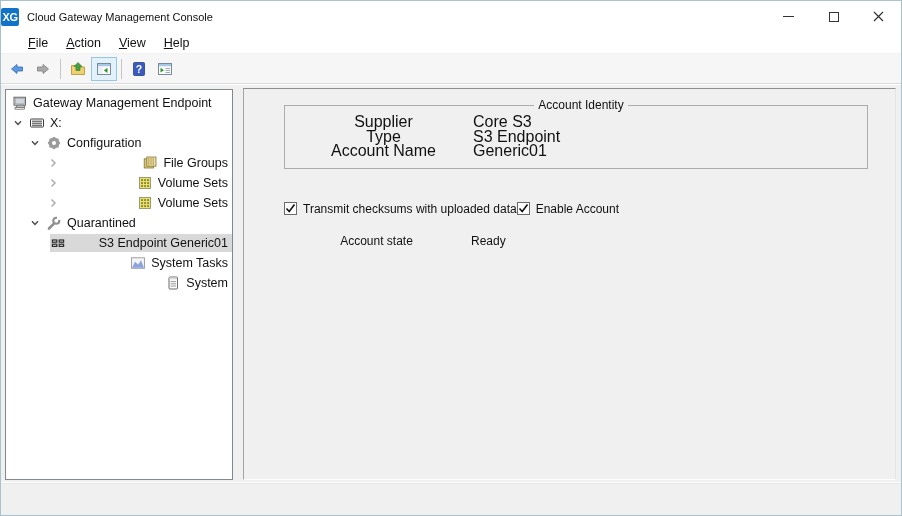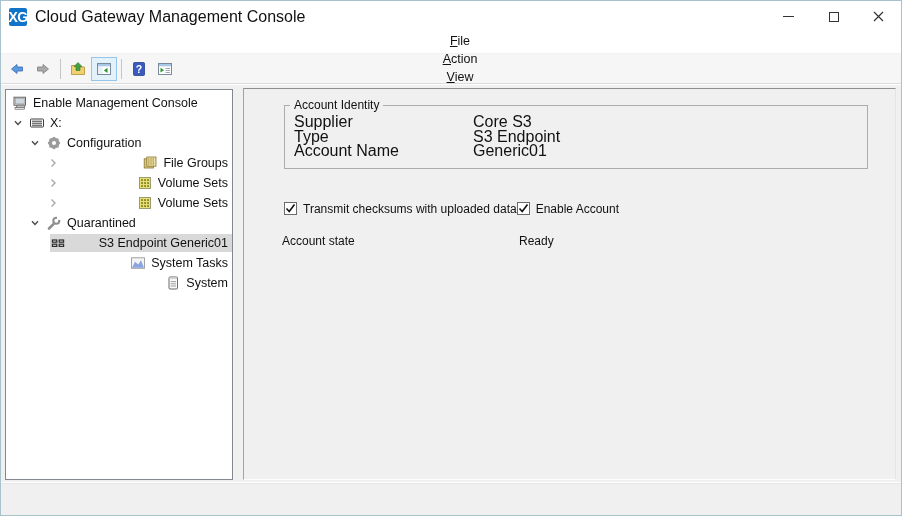--- a/index.html
+++ b/index.html
@@ -6,48 +6,48 @@
   * { box-sizing:border-box; }
   .window {
     position:relative; width:902px; height:516px;
     border:1px solid #a9c3cd; background:#ffffff;
     font-family:"Liberation Sans", sans-serif; color:#111;
     overflow:hidden;
   }
   
   .titlebar { height:31px; display:flex; align-items:center; background:#fff; }
   .app-icon {
-    width:18px; height:18px; margin-left:8px; background:#1274c8; color:#fff;
-    font-size:14px; font-weight:bold; letter-spacing:-0.5px;
+    width:18px; height:18px; background:#1274c8; color:#fff;
+    font-size:11px; font-weight:bold; letter-spacing:-0.5px;
     display:flex; align-items:center; justify-content:center; border-radius:2px;
   }
-  .title-text { margin-left:8px; font-size:16px; }
+  .title-text { margin-left:8px; font-size:11px; }
   .win-controls { margin-left:auto; display:flex; height:100%; }
   .ctl-btn { width:45px; height:100%; display:flex; align-items:center; justify-content:center; }
   .min-glyph { width:11px; height:1px; background:#333; }
   .max-glyph { width:10px; height:10px; border:1px solid #333; }
   
   .menubar { height:22px; display:flex; align-items:center; font-size:12.5px;
-             padding-left:18px; background:#fff; border-bottom:1px solid #f3f3f3;flex-direction:column; }
+             padding-left:18px; background:#fff; border-bottom:1px solid #f3f3f3; }
   .menu-item { padding:2px 9px; }
   .menu-item u { text-decoration:underline; }
   
   .toolbar { height:30px; background:#f6f6f6; border-bottom:1px solid #dcdcdc;
              display:flex; align-items:center; padding-left:3px; }
   .tb-btn { width:26px; height:24px; display:flex; align-items:center; justify-content:center;
             border:1px solid transparent; }
   .tb-btn.active { background:#e3f1fb; border-color:#95c5e8; }
   .tb-sep { width:1px; height:20px; background:#c6c6c6; margin:0 4px; }
   
   .content { position:absolute; top:84px; left:0; right:0; bottom:33px; background:#f0f0f0; }
   .tree-panel { position:absolute; left:4px; top:4px; width:228px; bottom:2px;
                 background:#fff; border:1px solid #828790; padding-top:3px; overflow:hidden; }
   .details-panel { position:absolute; left:242px; right:5px; top:3px; bottom:2px;
                    background:#f0f0f0; border-top:1px solid #8f8f8f; border-left:1px solid #a3a3a3;
-                   border-right:1px solid #e4e4e4; border-bottom:1px solid #fdfdfd; overflow:hidden; }
+                   border-right:1px solid #e4e4e4; border-bottom:1px solid #fdfdfd; overflow:hidden;text-align:center; }
   
   .tree-row { height:20px; display:flex; align-items:center; font-size:12.5px; white-space:nowrap; }
   .ind0 { padding-left:6px; }
   .ind1 { padding-left:23px; }
   .ind2 { padding-left:41px;justify-content:space-between; }
   .chevron { width:17px; display:flex; justify-content:flex-start; padding-left:1px; }
   .row-inner { display:flex; align-items:center; height:18px; padding:0 4px 0 0; }
   .row-inner.selected { background:#d9d9d9;gap:28px; }
   .tree-icon { width:16px; height:16px; margin-right:5px; flex:0 0 16px; }
   .tree-icon svg { display:block; }
@@ -57,21 +57,21 @@
   .group-box legend { font-size:12px; margin-left:5px; padding:0 4px; }
   .field-row { display:flex; font-size:16px; line-height:14.5px; }
   .field-label { width:188px; padding-left:9px; }
   .cb-row { display:flex; margin:33px 0 0 40px; align-items:center; }
   .cb-group { display:flex; align-items:center; font-size:12px; }
   .cb-group.first { width:189px; }
   .checkbox { width:13px; height:13px; background:#fff; border:1px solid #6a6a6a;
               display:flex; align-items:center; justify-content:center; margin-right:6px; flex:0 0 13px; }
   .checkbox .check { display:none; }
   .checkbox.checked .check { display:block; }
-  .state-row { display:flex; margin:18px 0 0 38px; font-size:12px;gap:48px; }
+  .state-row { display:flex; margin:18px 0 0 38px; font-size:12px; }
   .state-label { width:189px; }
   
   .statusbar { position:absolute; left:0; right:0; bottom:0; height:32px;
                background:#f0f0f0; border-top:1px solid #e6e6e6; }
 </style>
 </head>
 <body>
 
 <div class="window">
 
@@ -154,21 +154,21 @@
       <div class="tree-row ind0">
         <span class="row-inner">
           <span class="tree-icon">
             <svg width="16" height="16" viewBox="0 0 16 16">
               <rect x="2" y="2.2" width="11.5" height="8" fill="#e9e9e9" stroke="#555" stroke-width="0.9"></rect>
               <rect x="3.3" y="3.4" width="8.9" height="5.5" fill="#cfd8df" stroke="#8a8a8a" stroke-width="0.5"></rect>
               <path d="M5.2 10.2 L4.2 12.2 H12.8 L12.2 10.2 Z" fill="#dddddd" stroke="#555" stroke-width="0.7"></path>
               <rect x="3" y="12.6" width="9.5" height="1.6" fill="#eeeeee" stroke="#555" stroke-width="0.6"></rect>
             </svg>
           </span>
-          <span class="tree-label">Enable Management Console</span>
+          <span class="tree-label">Gateway Management Endpoint</span>
         </span>
       </div>
 
       <div class="tree-row ind0">
         <span class="chevron">
           <svg width="10" height="10" viewBox="0 0 10 10">
               <path d="M2 3.2 L5 6.4 L8 3.2" fill="none" stroke="#4a4a4a" stroke-width="1.4"></path>
             </svg>
         </span>
         <span class="row-inner">

